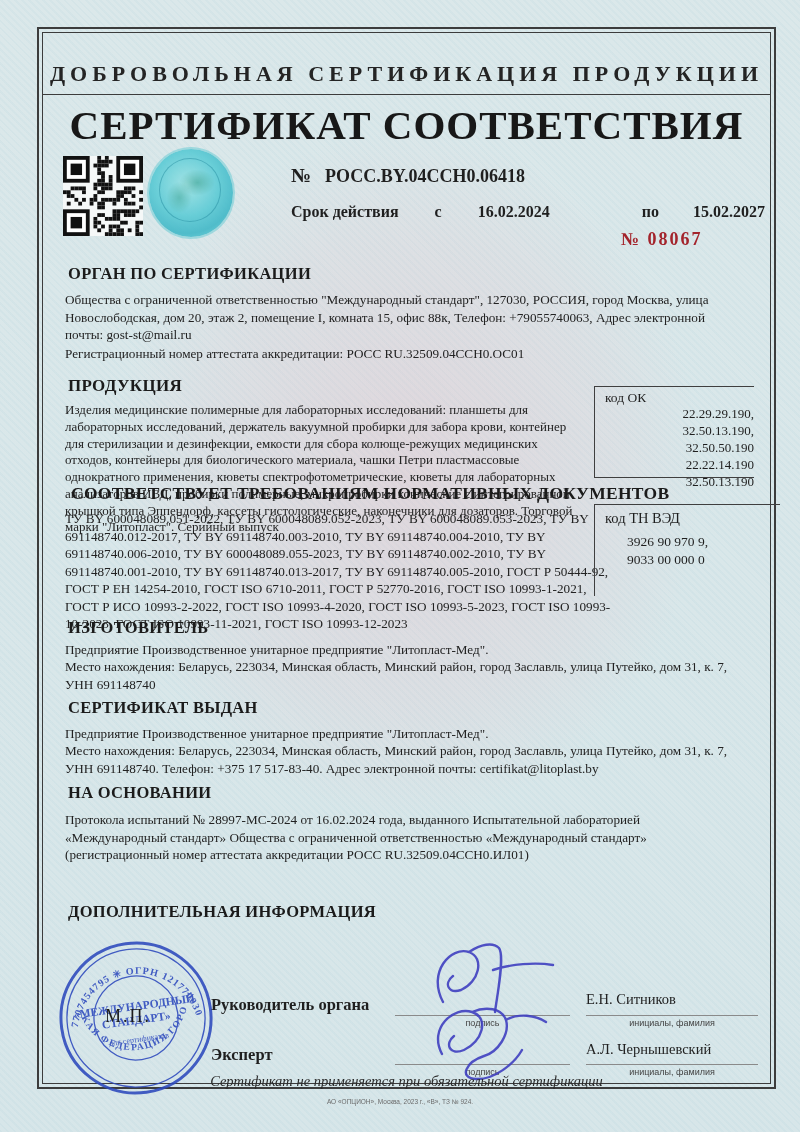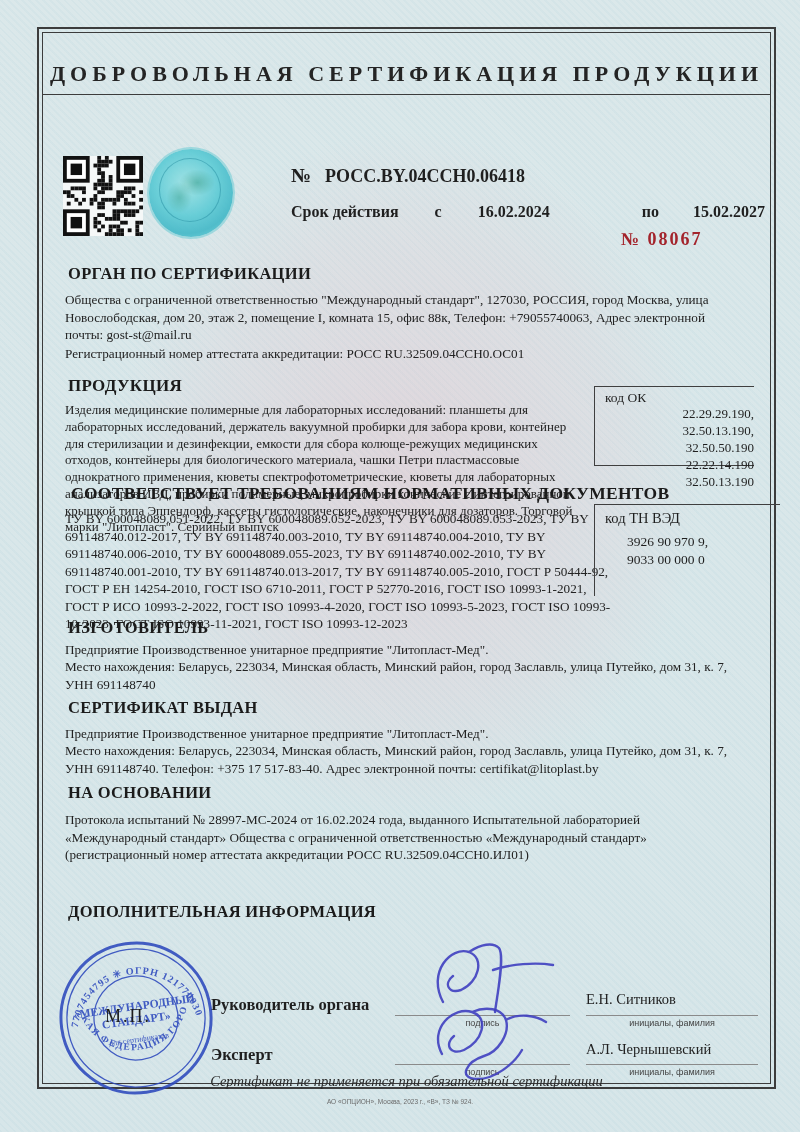--- a/index.html
+++ b/index.html
@@ -67,21 +67,21 @@
   .body-text { font-size:13.2px; line-height:1.33; color:#222; }
 
   .h-organ { left:25px; top:231px; }
   .t-organ { left:22px; top:258px; width:662px; }
   .t-organ-accr { left:22px; top:312px; width:690px; }
 
   .h-product { left:25px; top:343px; font-size:17px; }
   .t-product { left:22px; top:369px; width:522px; font-size:13px; line-height:1.29; }
 
   .ok-box {
-    left:551px; top:353px; width:160px; height:80px;
+    left:551px; top:353px; width:160px; height:92px;
     border-top:1.5px solid #3f3f3f; border-left:1.5px solid #3f3f3f; border-bottom:1.5px solid #3f3f3f;
     padding:3px 0 0 10px; font-size:13.5px;
   }
   .ok-box .codes { margin-left:18px; font-size:13px; line-height:1.3;text-align:right; }
 
   .h-conform { left:28px; top:450px; }
   .t-conform { left:22px; top:477px; width:548px; }
 
   .tnved-box {
     left:551px; top:471px; width:186px; height:92px;
@@ -146,20 +146,21 @@
 </style>
 </head>
 <body>
 
 <div class="page">
   <div class="cert-border">
     <div class="cert-inner">
 
       <div class="abs top-band-title">ДОБРОВОЛЬНАЯ СЕРТИФИКАЦИЯ ПРОДУКЦИИ</div>
       <div class="abs top-divider"></div>
+      <div class="abs main-title">СЕРТИФИКАТ СООТВЕТСТВИЯ</div>
 
       <div class="abs qr-wrap">
         <svg id="qr" width="80" height="80" viewBox="0 0 84 84" xmlns="http://www.w3.org/2000/svg">
             <rect x="36" y="0" width="4" height="4" fill="#111"></rect>
             <rect x="44" y="0" width="4" height="4" fill="#111"></rect>
             <rect x="36" y="4" width="4" height="4" fill="#111"></rect>
             <rect x="40" y="4" width="4" height="4" fill="#111"></rect>
             <rect x="44" y="4" width="4" height="4" fill="#111"></rect>
             <rect x="48" y="4" width="4" height="4" fill="#111"></rect>
             <rect x="32" y="8" width="4" height="4" fill="#111"></rect>

